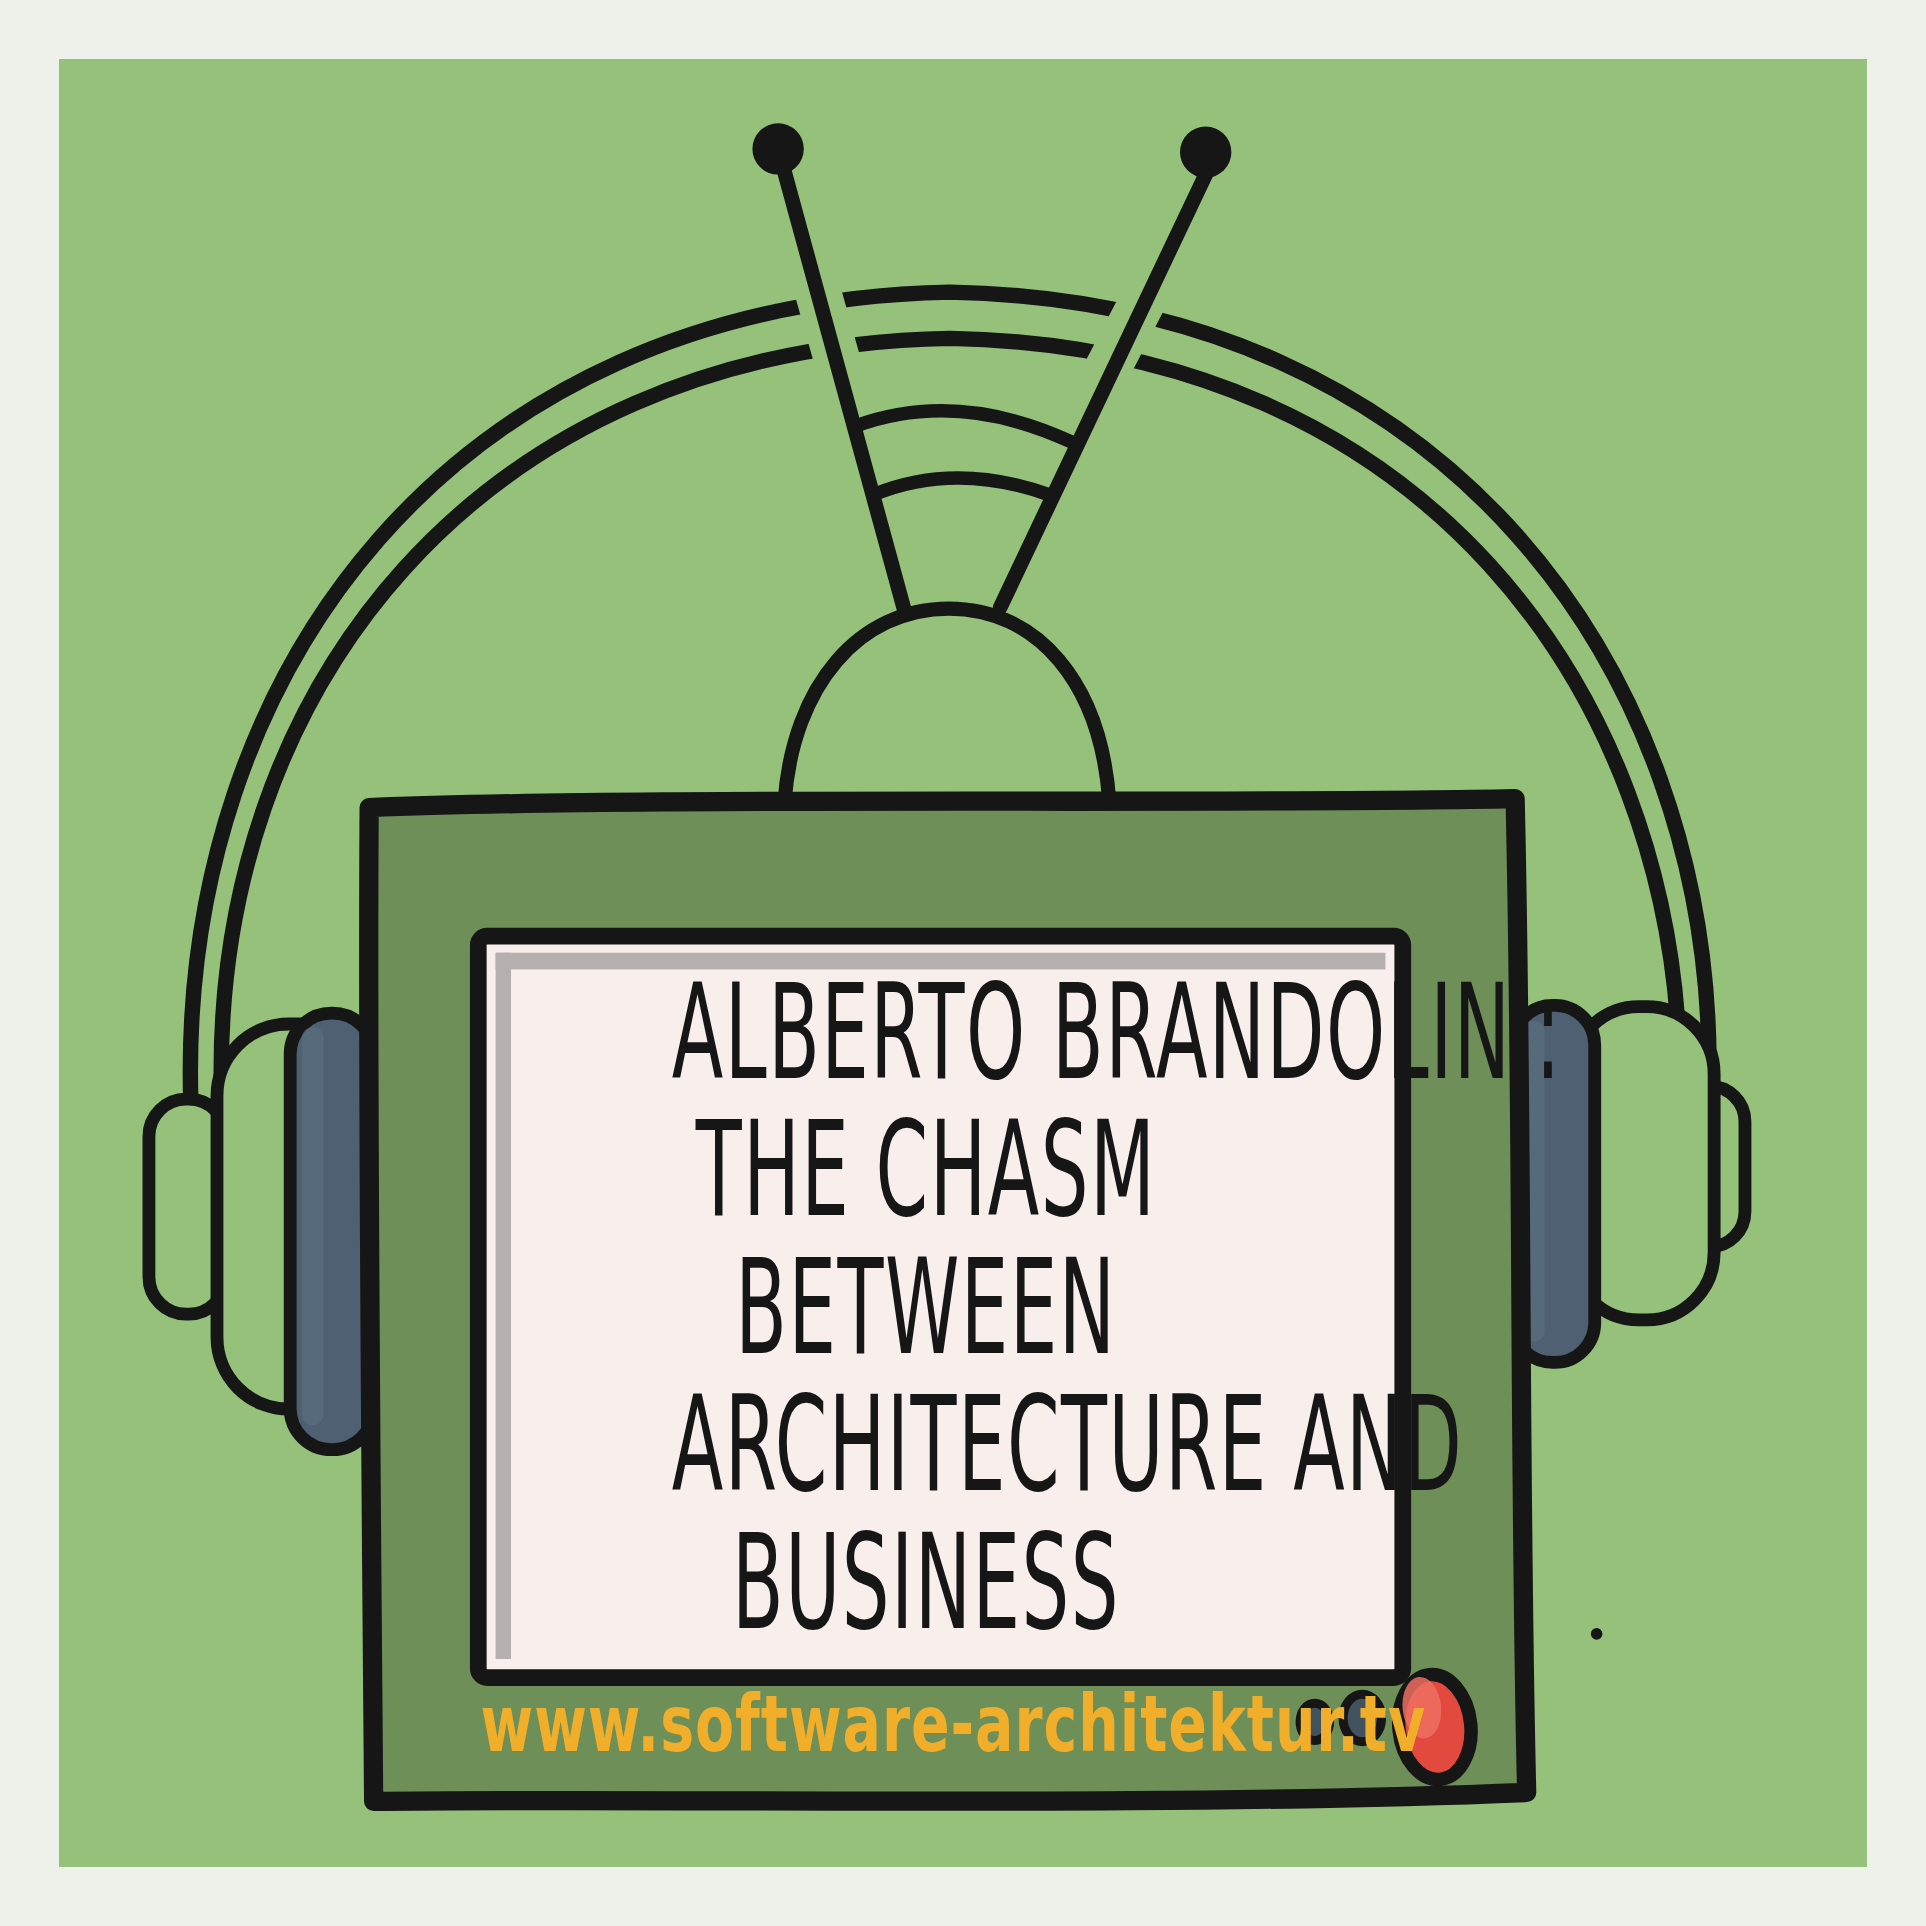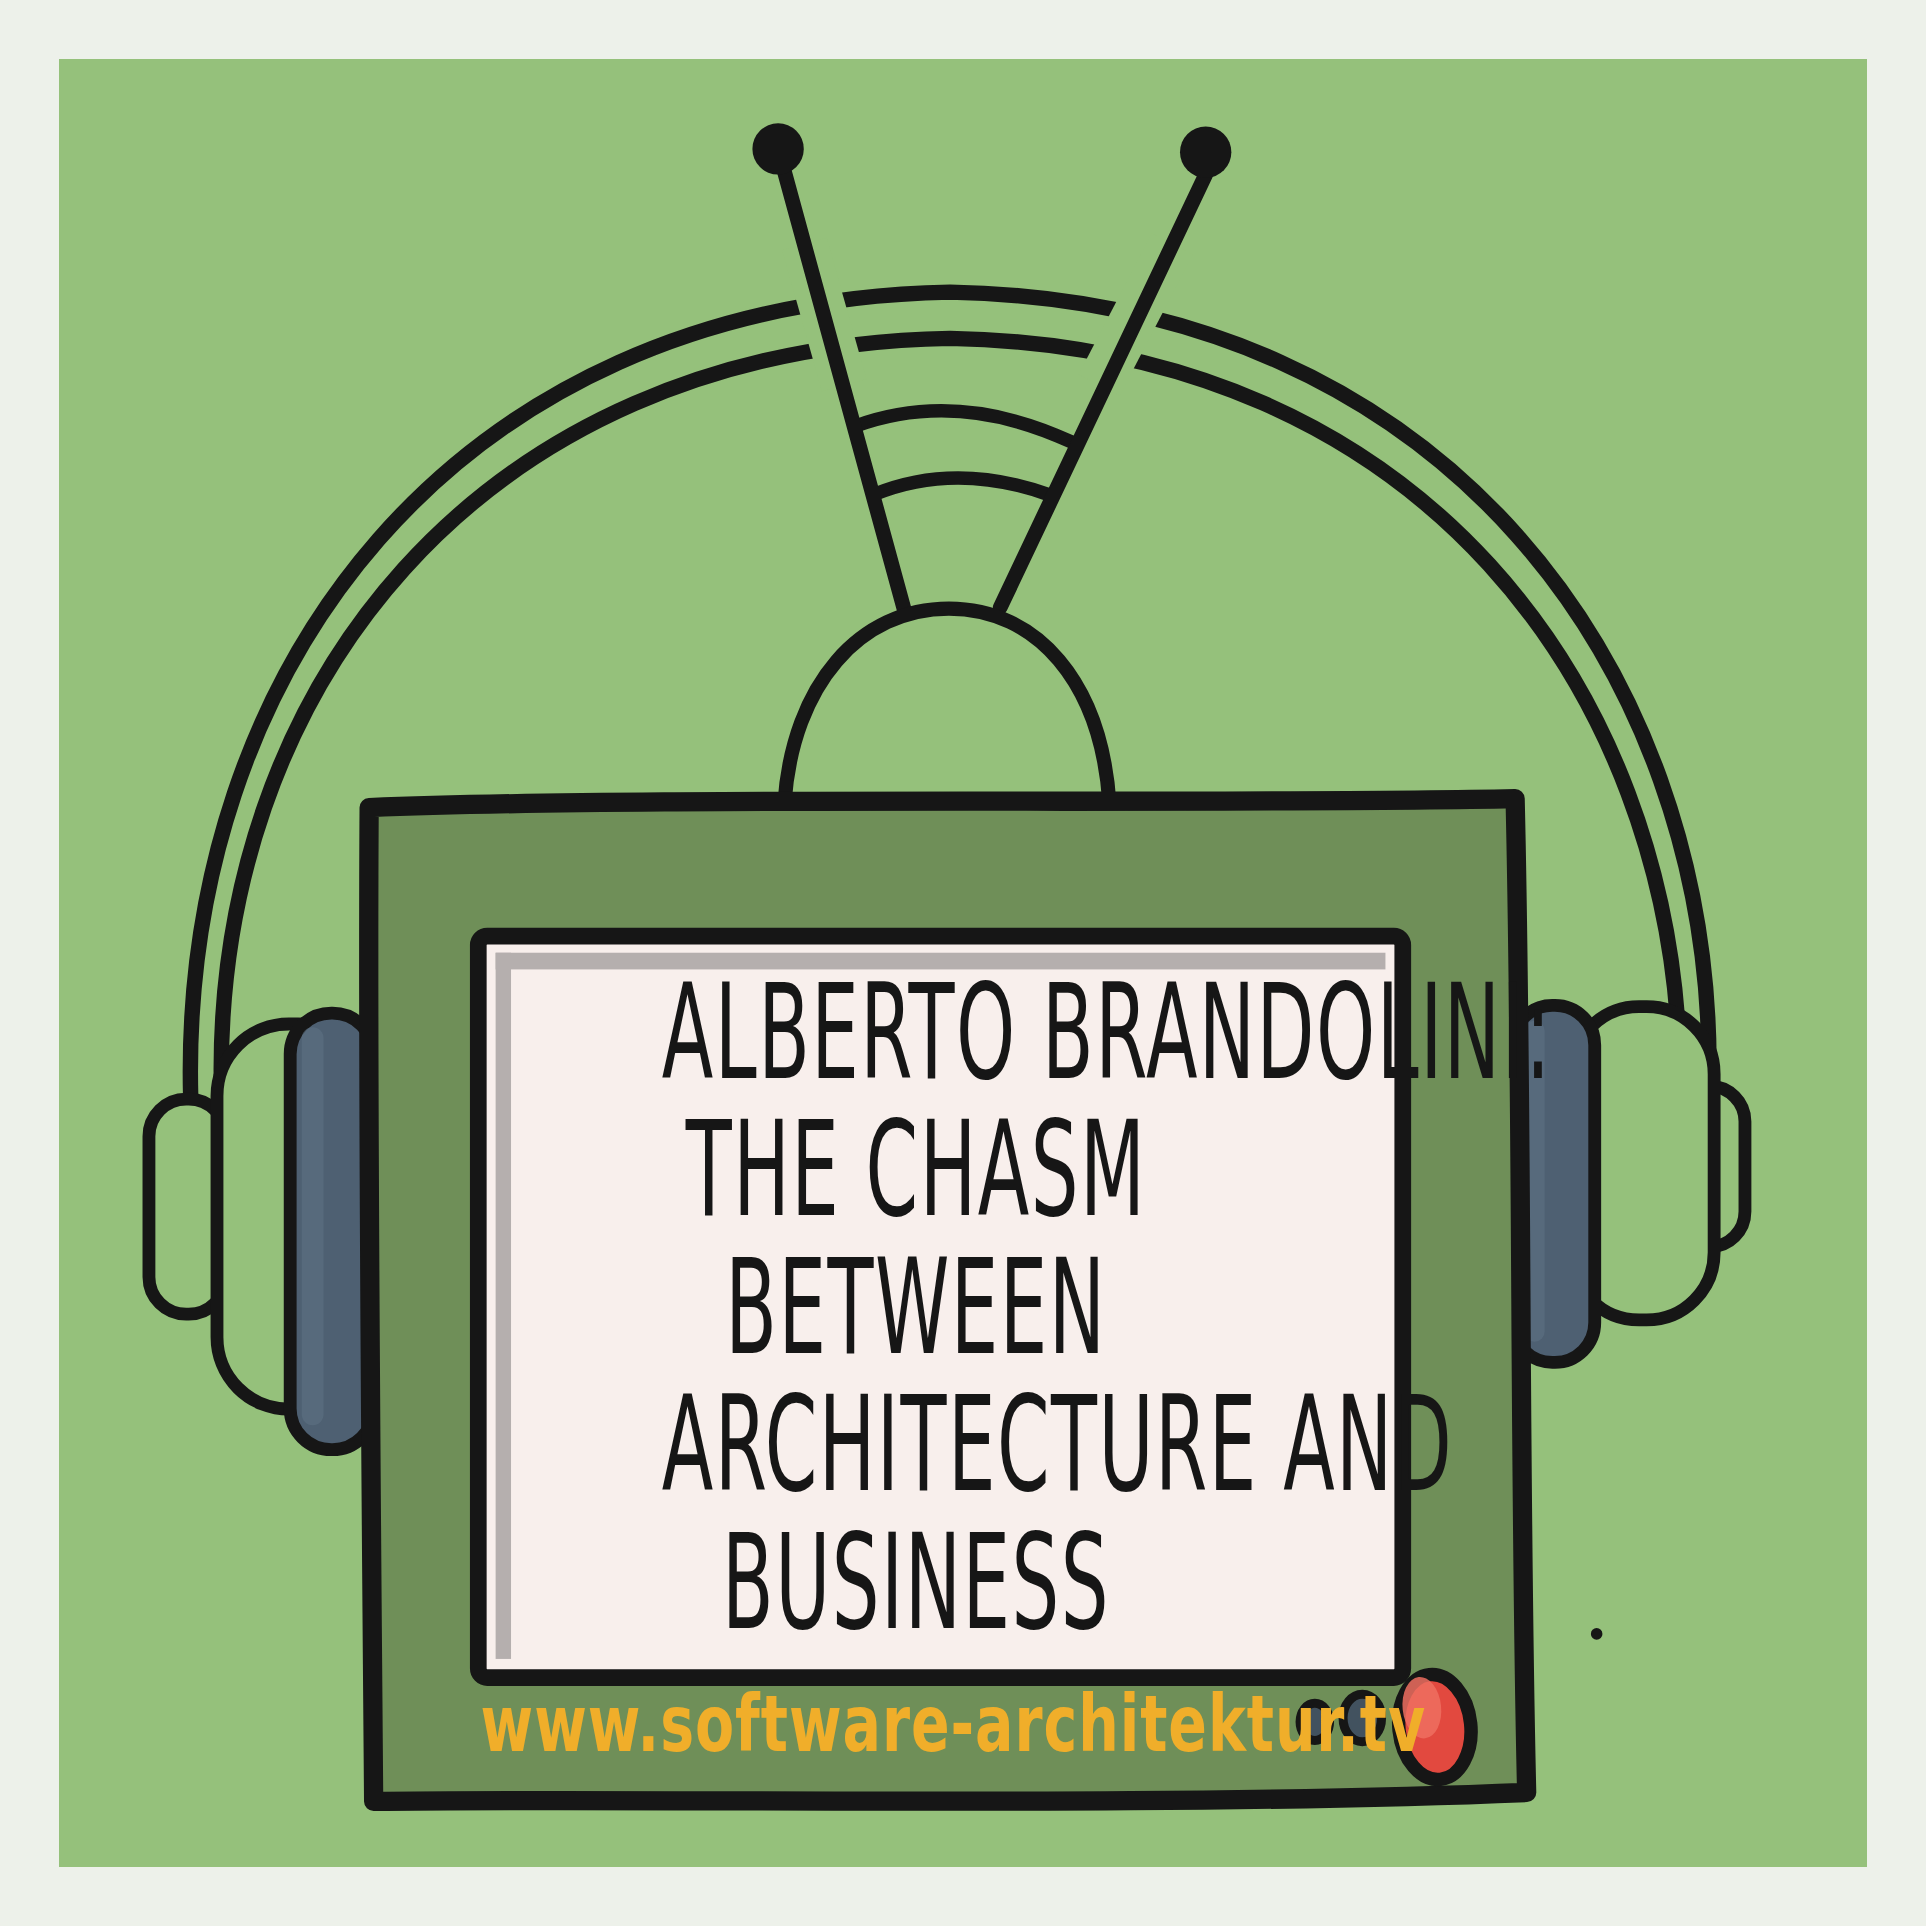--- a/index.html
+++ b/index.html
@@ -19,21 +19,21 @@
   }
   svg.art{position:absolute;left:0;top:0;width:1926px;height:1926px;}
   .stroke{stroke:var(--ink);fill:none;stroke-linecap:round;stroke-linejoin:round;}
   .halo{stroke:var(--bg);fill:none;stroke-linecap:butt;}
   .fill-bg{fill:var(--bg);}
   .fill-tv{fill:var(--tv);}
   .fill-screen{fill:var(--screen);}
   .fill-cushion{fill:var(--cushion);}
   .fill-dot{fill:var(--dot);}
   .screen-text{
-    position:absolute;left:470px;top:953px;width:892px;height:710px;
+    position:absolute;left:480px;top:953px;width:892px;height:710px;
     color:var(--ink);
   }
   .title-line{
     position:absolute;left:0;width:100%;height:141px;line-height:141px;
     text-align:center;font-size:132px;font-weight:400;letter-spacing:2.6px;
     transform:scaleX(0.57);transform-origin:50% 50%;white-space:nowrap;
   }
   .url-line{
     position:absolute;left:334px;top:1677px;width:1086px;height:95px;
     line-height:95px;text-align:center;color:var(--yellow);

